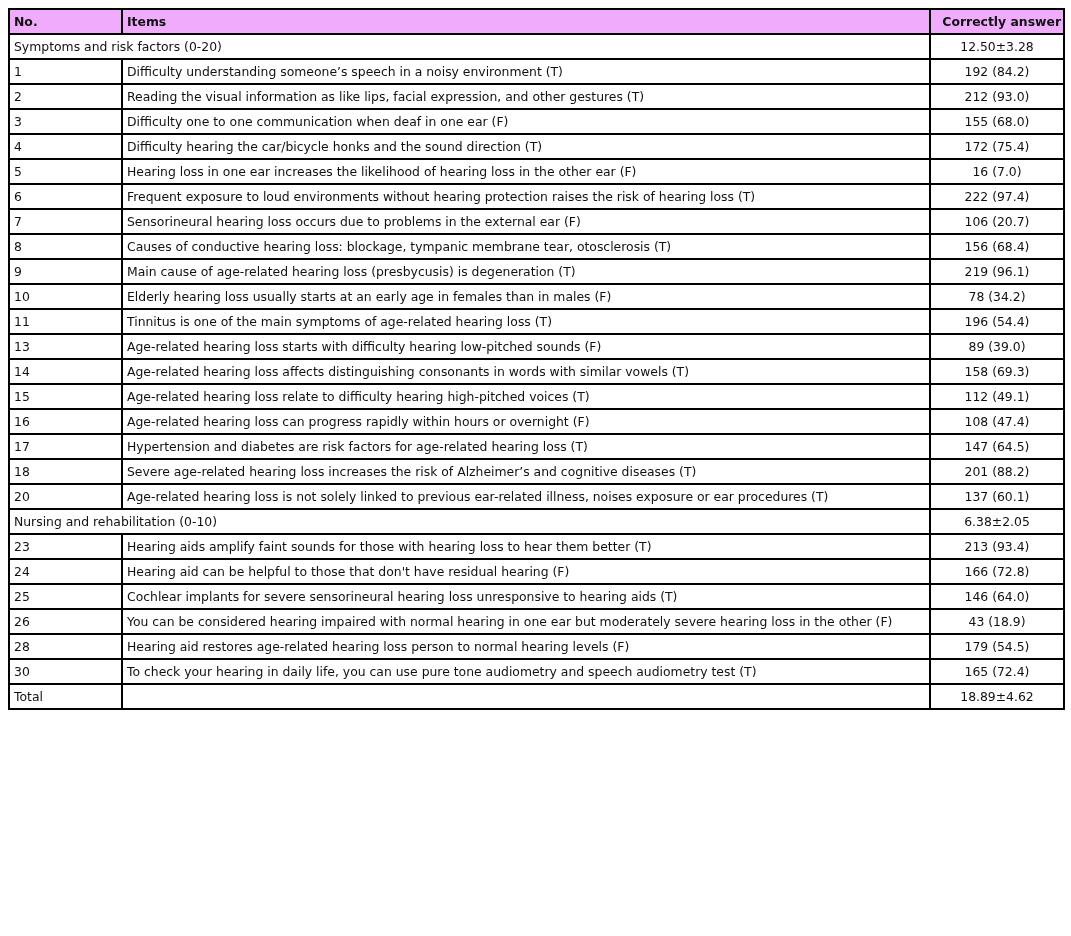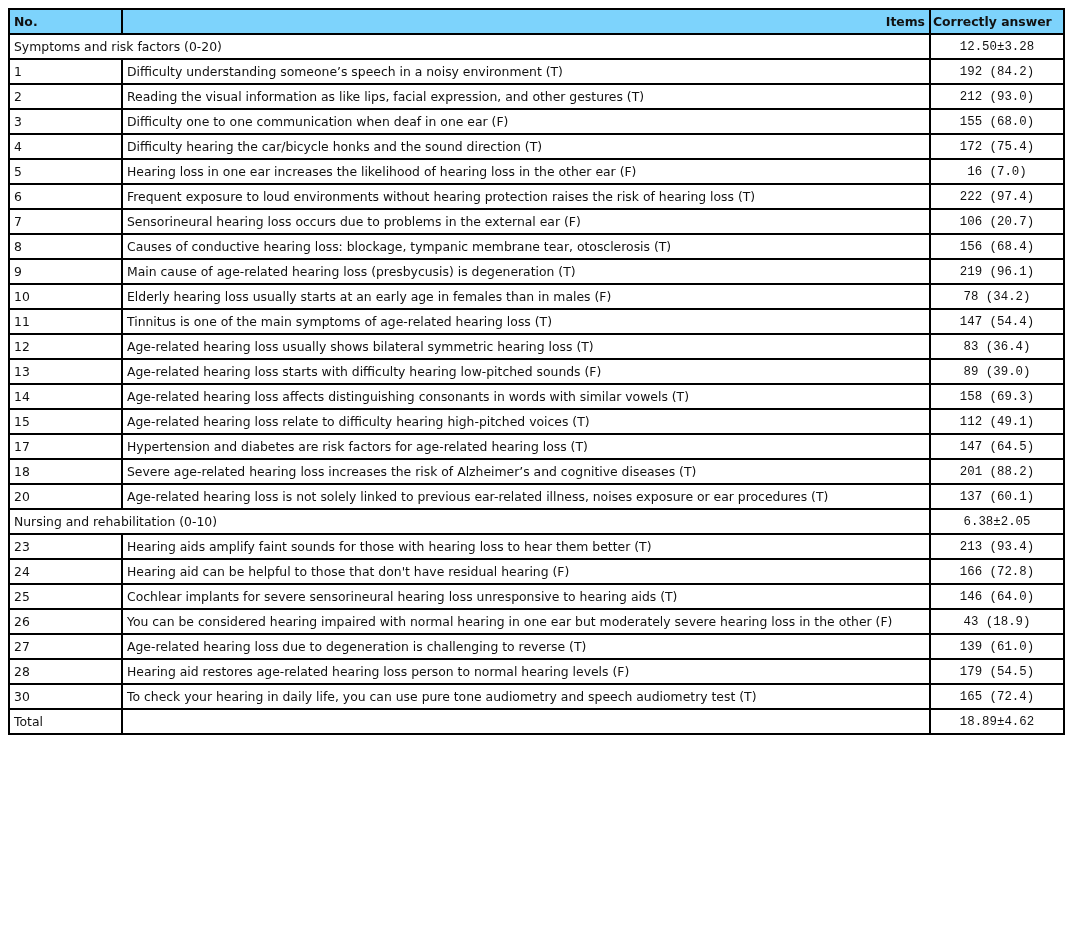--- a/index.html
+++ b/index.html
@@ -3,25 +3,25 @@
 <meta charset="utf-8">
 <style>
   html, body { margin: 0; padding: 0; background: #ffffff; }
   body { width: 1071px; height: 936px; position: relative; overflow: hidden;
          font-family: "DejaVu Sans", sans-serif; font-size: 12.4px; color: #111; }
   table { position: absolute; left: 8px; top: 8px; border-collapse: collapse; width: 1055px; table-layout: fixed; }
   col.c-no { width: 113px; }
   col.c-item { width: 808px; }
   col.c-ans { width: 134px; }
   th, td { border: 2px solid #000; padding: 0 4px; height: 23px; white-space: nowrap; overflow: hidden; }
-  thead th { background: #7dd3fc; font-weight: bold; height: 23px; }
+  thead th { background: #f0abfc; font-weight: bold; height: 23px; }
   th.h-no { text-align: left; }
-  th.h-item { text-align: right; }
-  th.h-ans { text-align: left; padding: 0 2px; }
-  td.ans { text-align: center; font-family: Liberation Mono, monospace; }
+  th.h-item { text-align: left; }
+  th.h-ans { text-align: right; padding: 0 2px; }
+  td.ans { text-align: center; }
   td.no { text-align: left; }
 </style>
 </head>
 <body>
 
 <table>
   <colgroup>
     <col class="c-no">
       <col class="c-item">
       <col class="c-ans">
@@ -84,41 +84,41 @@
         <td class="ans">219 (96.1)</td>
       </tr>
       <tr>
         <td class="no">10</td>
         <td>Elderly hearing loss usually starts at an early age in females than in males (F)</td>
         <td class="ans">78 (34.2)</td>
       </tr>
       <tr>
         <td class="no">11</td>
         <td>Tinnitus is one of the main symptoms of age-related hearing loss (T)</td>
-        <td class="ans">147 (54.4)</td>
-      </tr>
-      <tr>
-        <td class="no">12</td>
-        <td>Age-related hearing loss usually shows bilateral symmetric hearing loss (T)</td>
-        <td class="ans">83 (36.4)</td>
+        <td class="ans">196 (54.4)</td>
       </tr>
       <tr>
         <td class="no">13</td>
         <td>Age-related hearing loss starts with difficulty hearing low-pitched sounds (F)</td>
         <td class="ans">89 (39.0)</td>
       </tr>
       <tr>
         <td class="no">14</td>
         <td>Age-related hearing loss affects distinguishing consonants in words with similar vowels (T)</td>
         <td class="ans">158 (69.3)</td>
       </tr>
       <tr>
         <td class="no">15</td>
         <td>Age-related hearing loss relate to difficulty hearing high-pitched voices (T)</td>
         <td class="ans">112 (49.1)</td>
+      </tr>
+      <tr>
+        <td class="no">16</td>
+        <td>Age-related hearing loss can progress rapidly within hours or overnight (F)</td>
+        <td class="ans">108 (47.4)</td>
       </tr>
       <tr>
         <td class="no">17</td>
         <td>Hypertension and diabetes are risk factors for age-related hearing loss (T)</td>
         <td class="ans">147 (64.5)</td>
       </tr>
       <tr>
         <td class="no">18</td>
         <td>Severe age-related hearing loss increases the risk of Alzheimer’s and cognitive diseases (T)</td>
         <td class="ans">201 (88.2)</td>
@@ -146,25 +146,20 @@
         <td class="no">25</td>
         <td>Cochlear implants for severe sensorineural hearing loss unresponsive to hearing aids (T)</td>
         <td class="ans">146 (64.0)</td>
       </tr>
       <tr>
         <td class="no">26</td>
         <td>You can be considered hearing impaired with normal hearing in one ear but moderately severe hearing loss in the other (F)</td>
         <td class="ans">43 (18.9)</td>
       </tr>
       <tr>
-        <td class="no">27</td>
-        <td>Age-related hearing loss due to degeneration is challenging to reverse (T)</td>
-        <td class="ans">139 (61.0)</td>
-      </tr>
-      <tr>
         <td class="no">28</td>
         <td>Hearing aid restores age-related hearing loss person to normal hearing levels (F)</td>
         <td class="ans">179 (54.5)</td>
       </tr>
       <tr>
         <td class="no">30</td>
         <td>To check your hearing in daily life, you can use pure tone audiometry and speech audiometry test (T)</td>
         <td class="ans">165 (72.4)</td>
       </tr>
       <tr>

